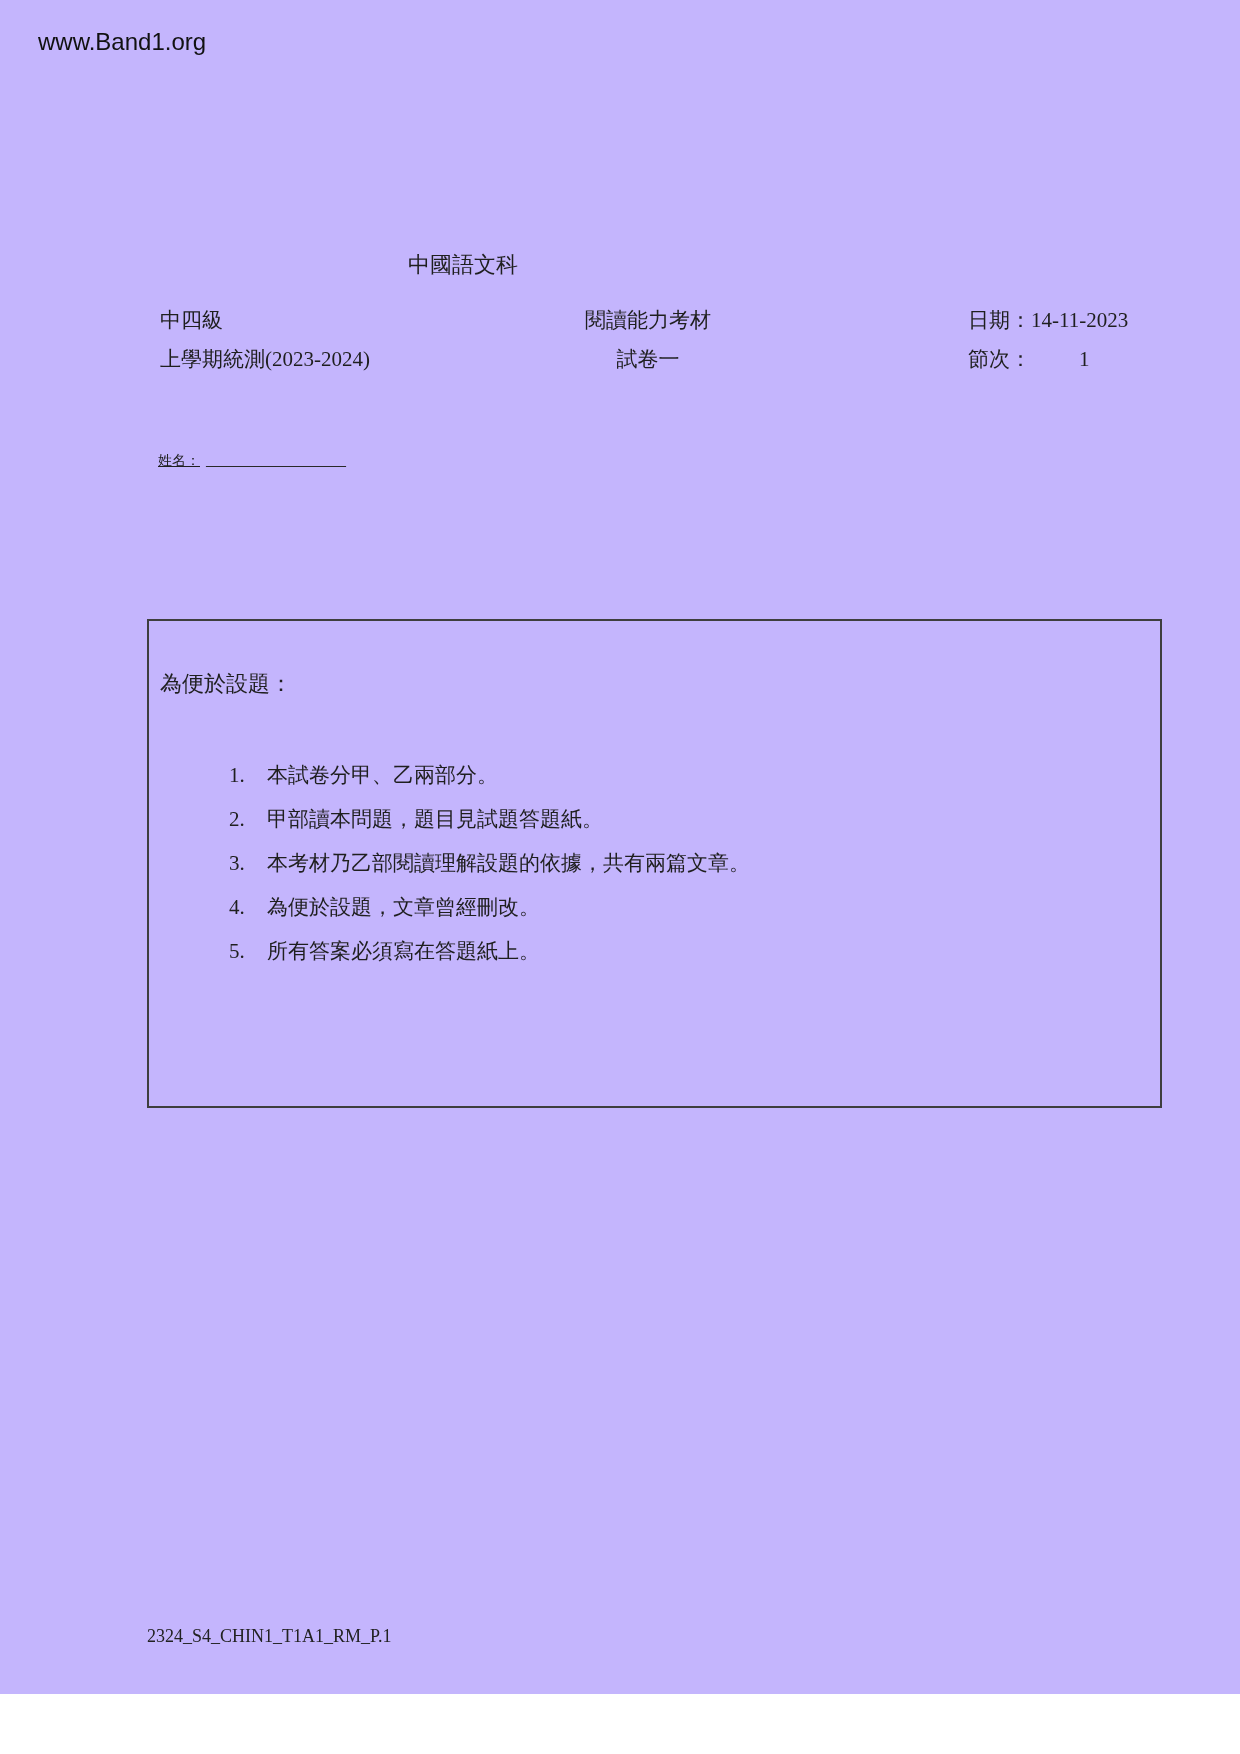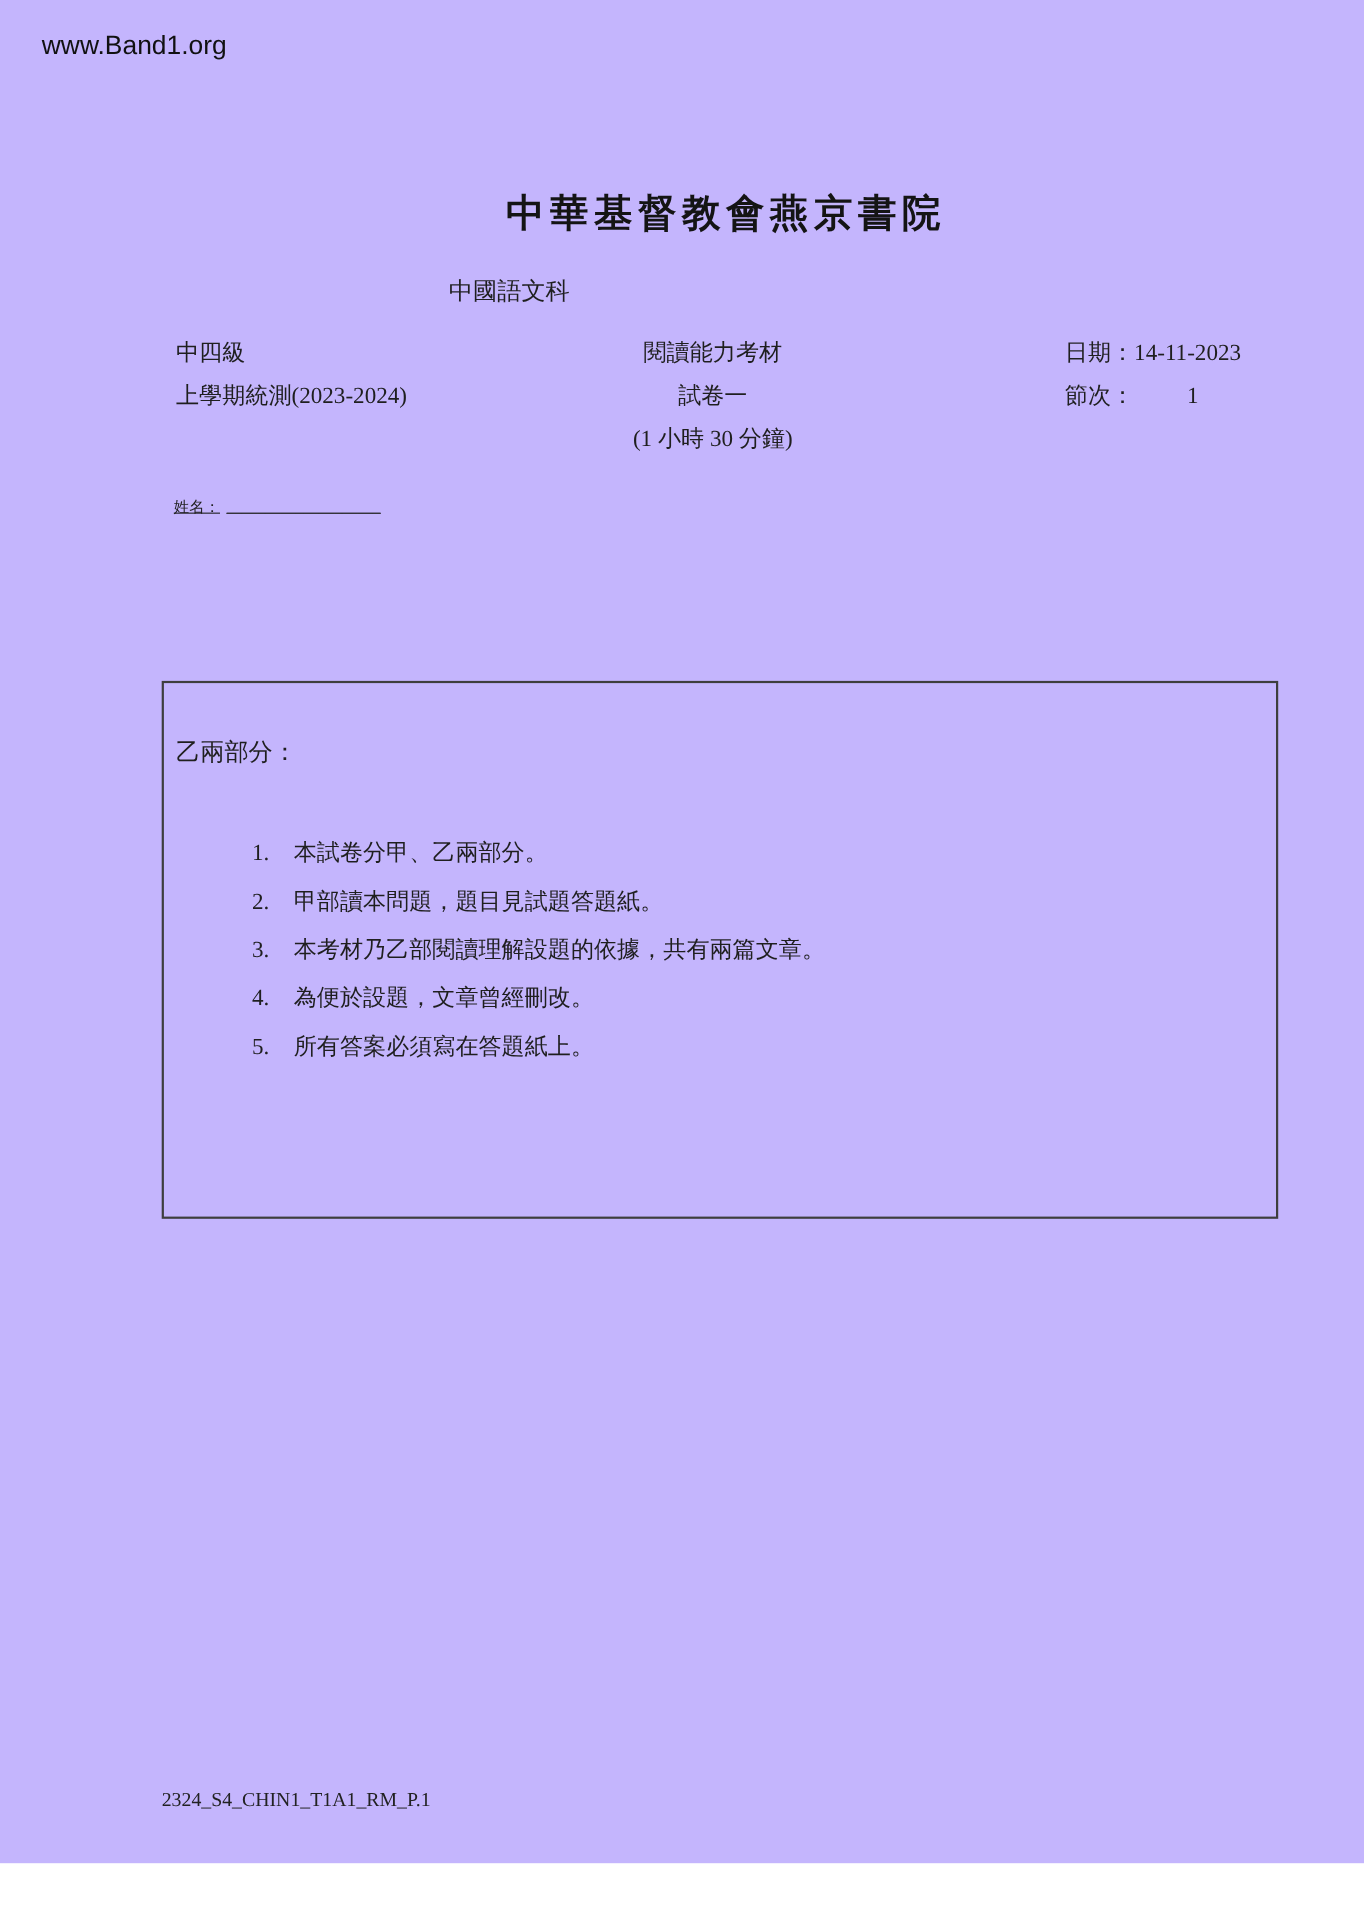--- a/index.html
+++ b/index.html
@@ -66,47 +66,45 @@
     font-size:18px; color:#222;
   }
 </style>
 </head>
 <body>
 
 <div class="page">
 
   <div class="watermark">www.Band1.org</div>
 
-  <div class="school-title">中華基督教會燕京書院</div>
 
   <div class="subject">中國語文科</div>
 
   <div class="info-left">
     <div>中四級</div>
     <div>上學期統測(2023-2024)</div>
   </div>
 
   <div class="info-center">
     <div>閱讀能力考材</div>
     <div>試卷一</div>
-    <div>(1 小時 30 分鐘)</div>
   </div>
 
   <div class="info-right">
     <div><span>日期：</span><span>14-11-2023</span></div>
     <div><span>節次：</span><span class="session-value">1</span></div>
   </div>
 
   <div class="field-row name-row">
     <span>姓名：</span><span class="fill-line">____________________</span>
   </div>
 
 
   <div class="notice-box">
-    <div class="notice-heading">乙兩部分：</div>
+    <div class="notice-heading">為便於設題：</div>
     <div class="notice-items">
       <div class="notice-item">
         <span class="num">1.</span>
         <span class="txt">本試卷分甲、乙兩部分。</span>
       </div>
       <div class="notice-item">
         <span class="num">2.</span>
         <span class="txt">甲部讀本問題，題目見試題答題紙。</span>
       </div>
       <div class="notice-item">

